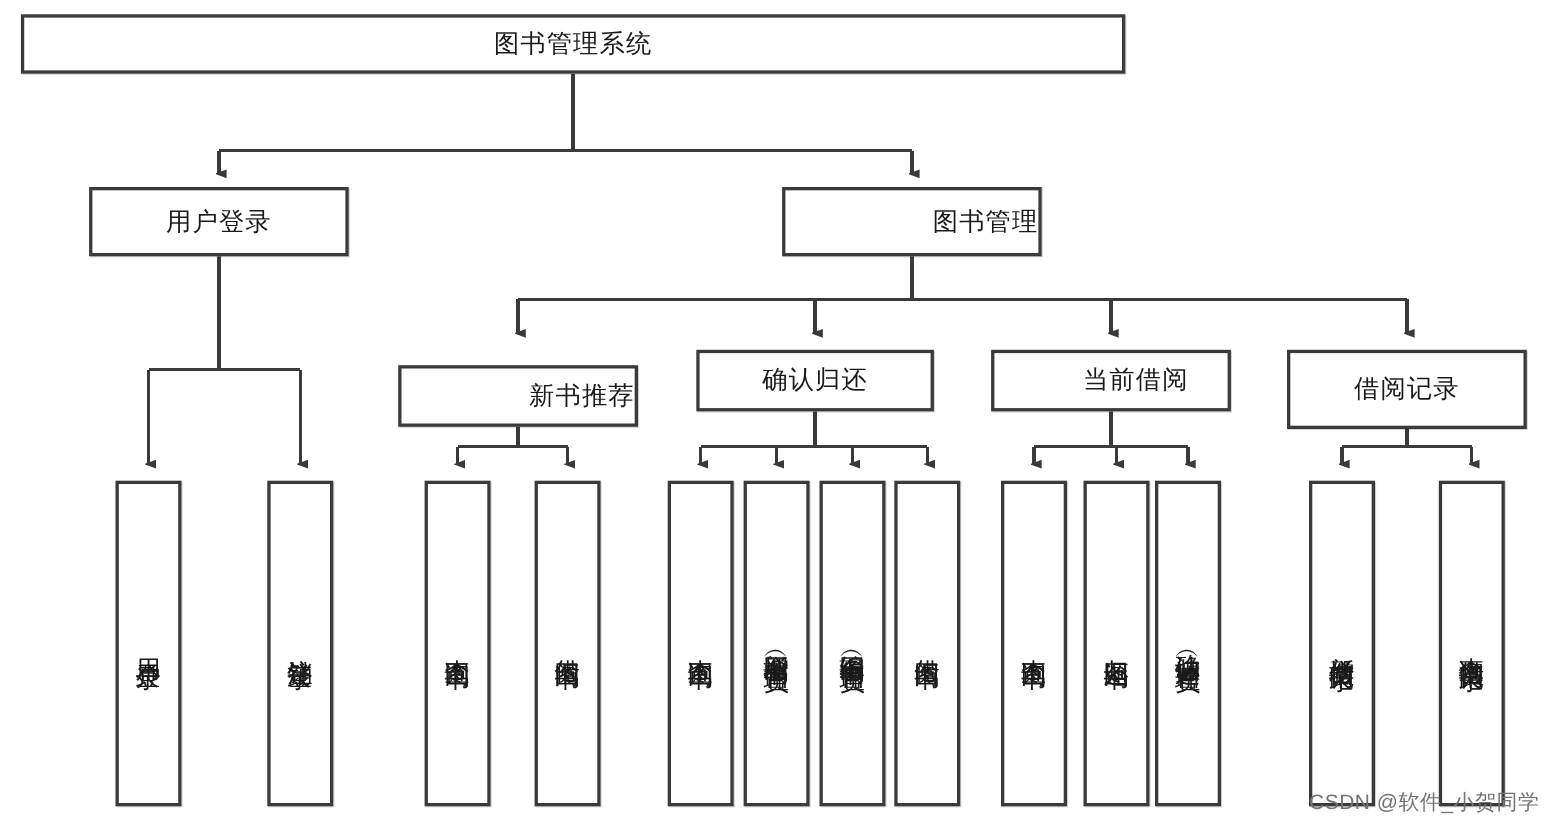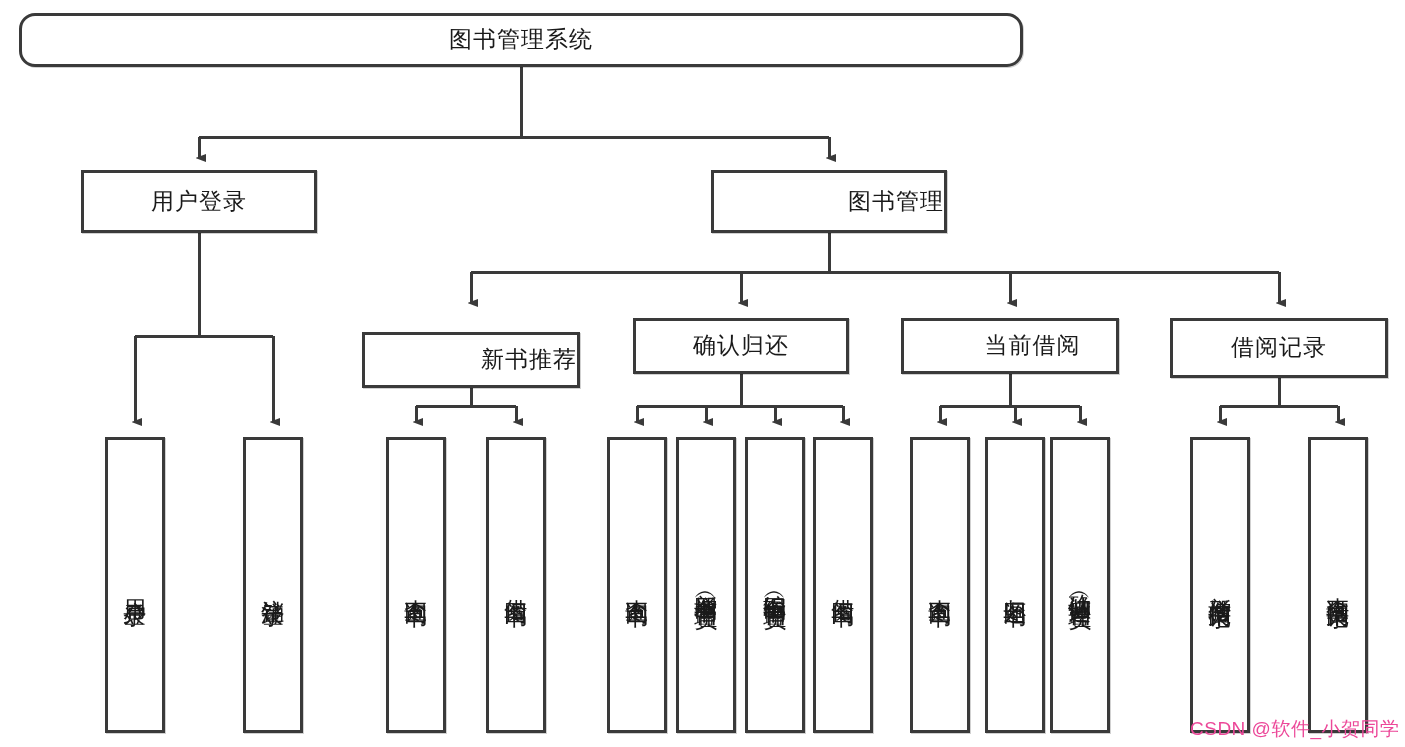--- a/index.html
+++ b/index.html
@@ -54,21 +54,21 @@
   }
   .node.v .vtext {
     writing-mode: vertical-rl;
     text-orientation: upright;
     display: block;
     max-height: 100%;
   }
   .watermark {
     position: absolute;
     font-size: 19px;
-    color: #ec4899;
+    color: #737373;
     white-space: nowrap;
     letter-spacing: 0.5px;
     user-select: none;
   }
 </style>
 </head>
 <body>
 
 <div id="canvas">
 
@@ -115,41 +115,41 @@
       <path d="M1015,406 L1015,422" marker-end="url(#arrow)"></path>
       <path d="M1080,406 L1080,422" marker-end="url(#arrow)"></path>
 
       <path d="M1279,374 L1279,406"></path>
       <path d="M1220,406 L1338,406"></path>
       <path d="M1220,406 L1220,422" marker-end="url(#arrow)"></path>
       <path d="M1338,406 L1338,422" marker-end="url(#arrow)"></path>
     </g>
   </svg>
 
-  <div class="node h" style="left:19px; top:13px; width:1004px; height:54px;border-radius:16px;">
+  <div class="node h" style="left:19px; top:13px; width:1004px; height:54px;">
     <span>图书管理系统</span>
   </div>
 
   <div class="node h" style="left:81px; top:170px; width:236px; height:63px;">
     <span>用户登录</span>
   </div>
   <div class="node h" style="left:711px; top:170px; width:236px; height:63px;justify-content:flex-end;">
     <span>图书管理</span>
   </div>
 
   <div class="node h" style="left:362px; top:332px; width:218px; height:56px;justify-content:flex-end;">
     <span>新书推荐</span>
   </div>
   <div class="node h" style="left:633px; top:318px; width:216px; height:56px;">
     <span>确认归还</span>
   </div>
   <div class="node h" style="left:901px; top:318px; width:218px; height:56px;padding-left:45px;">
     <span>当前借阅</span>
   </div>
-  <div class="node h" style="left:1170px; top:318px; width:218px; height:60px;">
+  <div class="node h" style="left:1170px; top:318px; width:218px; height:72px;">
     <span>借阅记录</span>
   </div>
 
   <div class="node v" style="left:105px; top:437px; width:60px; height:296px;">
     <span class="vtext">用户登录</span>
   </div>
   <div class="node v" style="left:243px; top:437px; width:60px; height:296px;">
     <span class="vtext">注销登录</span>
   </div>
 

